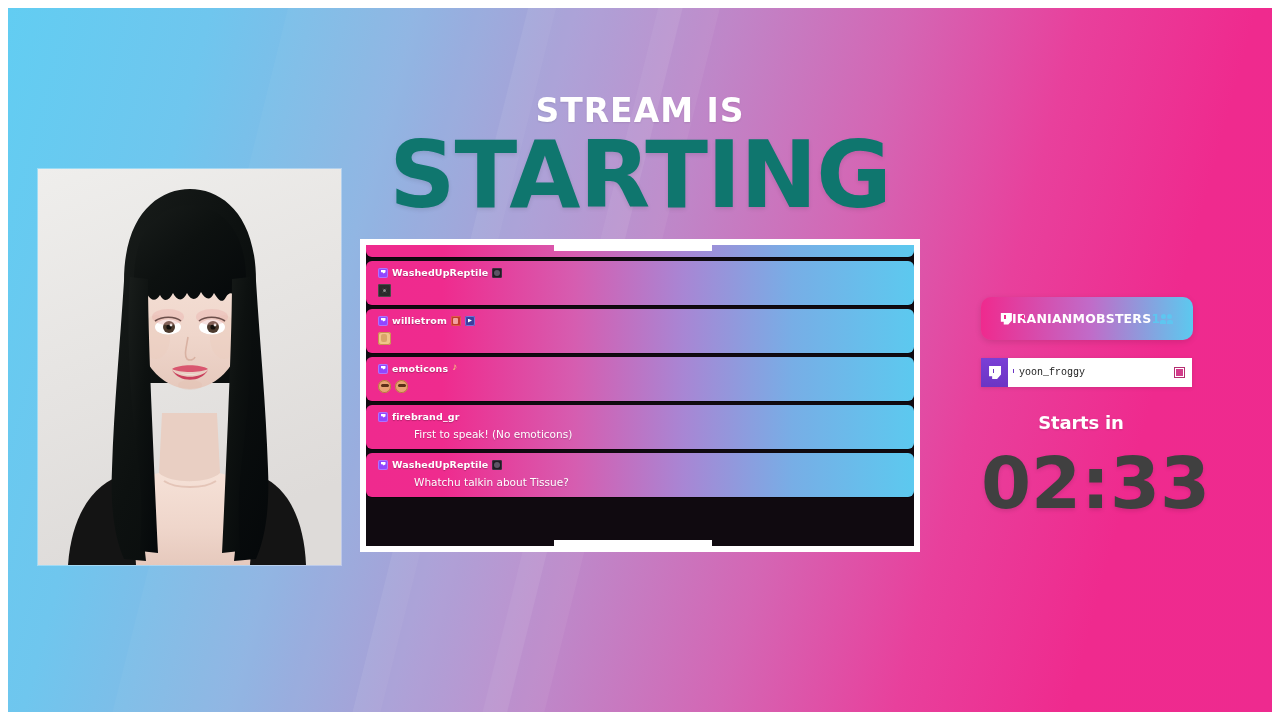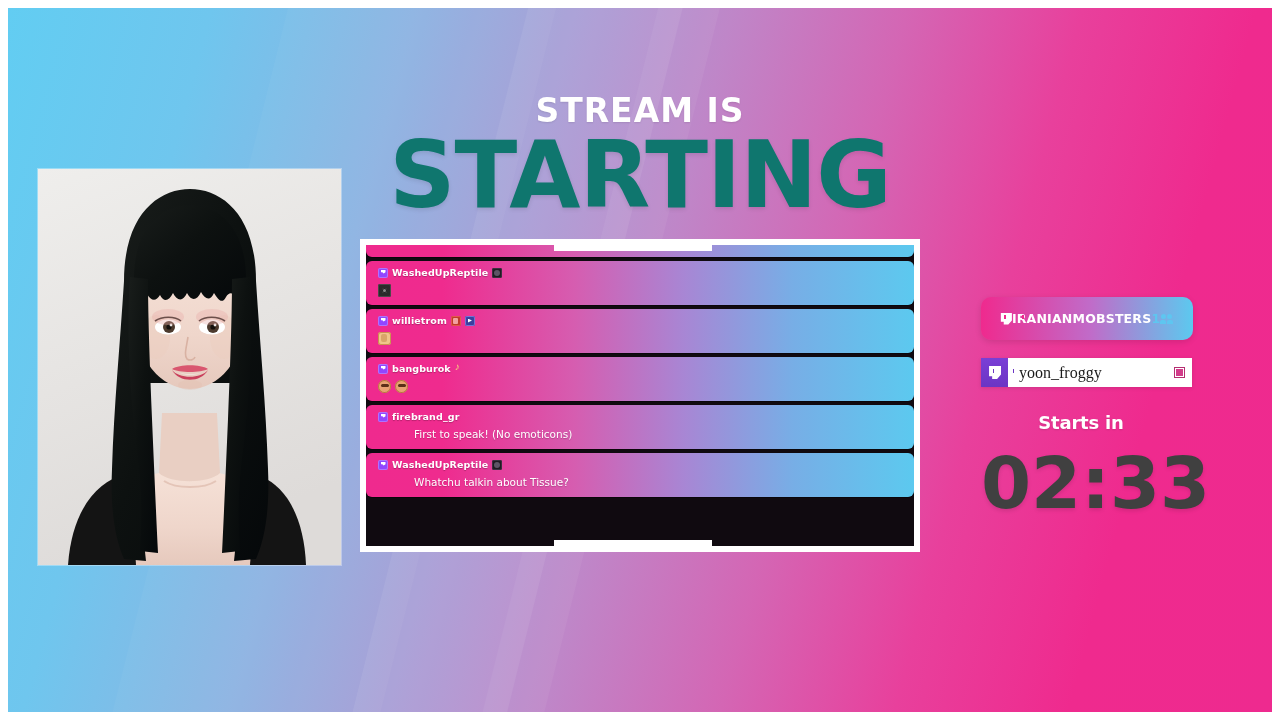--- a/index.html
+++ b/index.html
@@ -413,22 +413,22 @@
   .handle-field {
     flex: 1 1 auto;
     background: #ffffff;
     display: flex;
     align-items: center;
     justify-content: space-between;
     padding: 0 8px 0 11px;
   }
   .handle-text {
     color: #1b1b1b;
-    font-family: Liberation Serif, serif;
-    font-size: 16px;
+    font-family: Liberation Mono, monospace;
+    font-size: 10px;
   }
   .handle-swatch {
     width: 9px; height: 9px;
     background: #d23b8a;
     box-shadow: inset 0 0 0 1px #ffffff, 0 0 0 1px #b52f72;
     flex: 0 0 auto;
   }
 
   .starts-label {
     position: absolute;
@@ -579,21 +579,21 @@
           </div>
           <div class="chat-body-line">
             <span class="emote emote-hand"></span>
             <span class="chat-text"></span>
           </div>
         </div>
 
         <div class="chat-row">
           <div class="chat-name-line">
             <span class="badge badge-prefix"></span>
-            <span class="chat-username">bangburok</span>
+            <span class="chat-username">emoticons</span>
             <span class="badge badge-note"></span>
           </div>
           <div class="chat-body-line">
             <span class="emote emote-face"></span>
             <span class="emote emote-face"></span>
             <span class="chat-text"></span>
           </div>
         </div>
 
 

